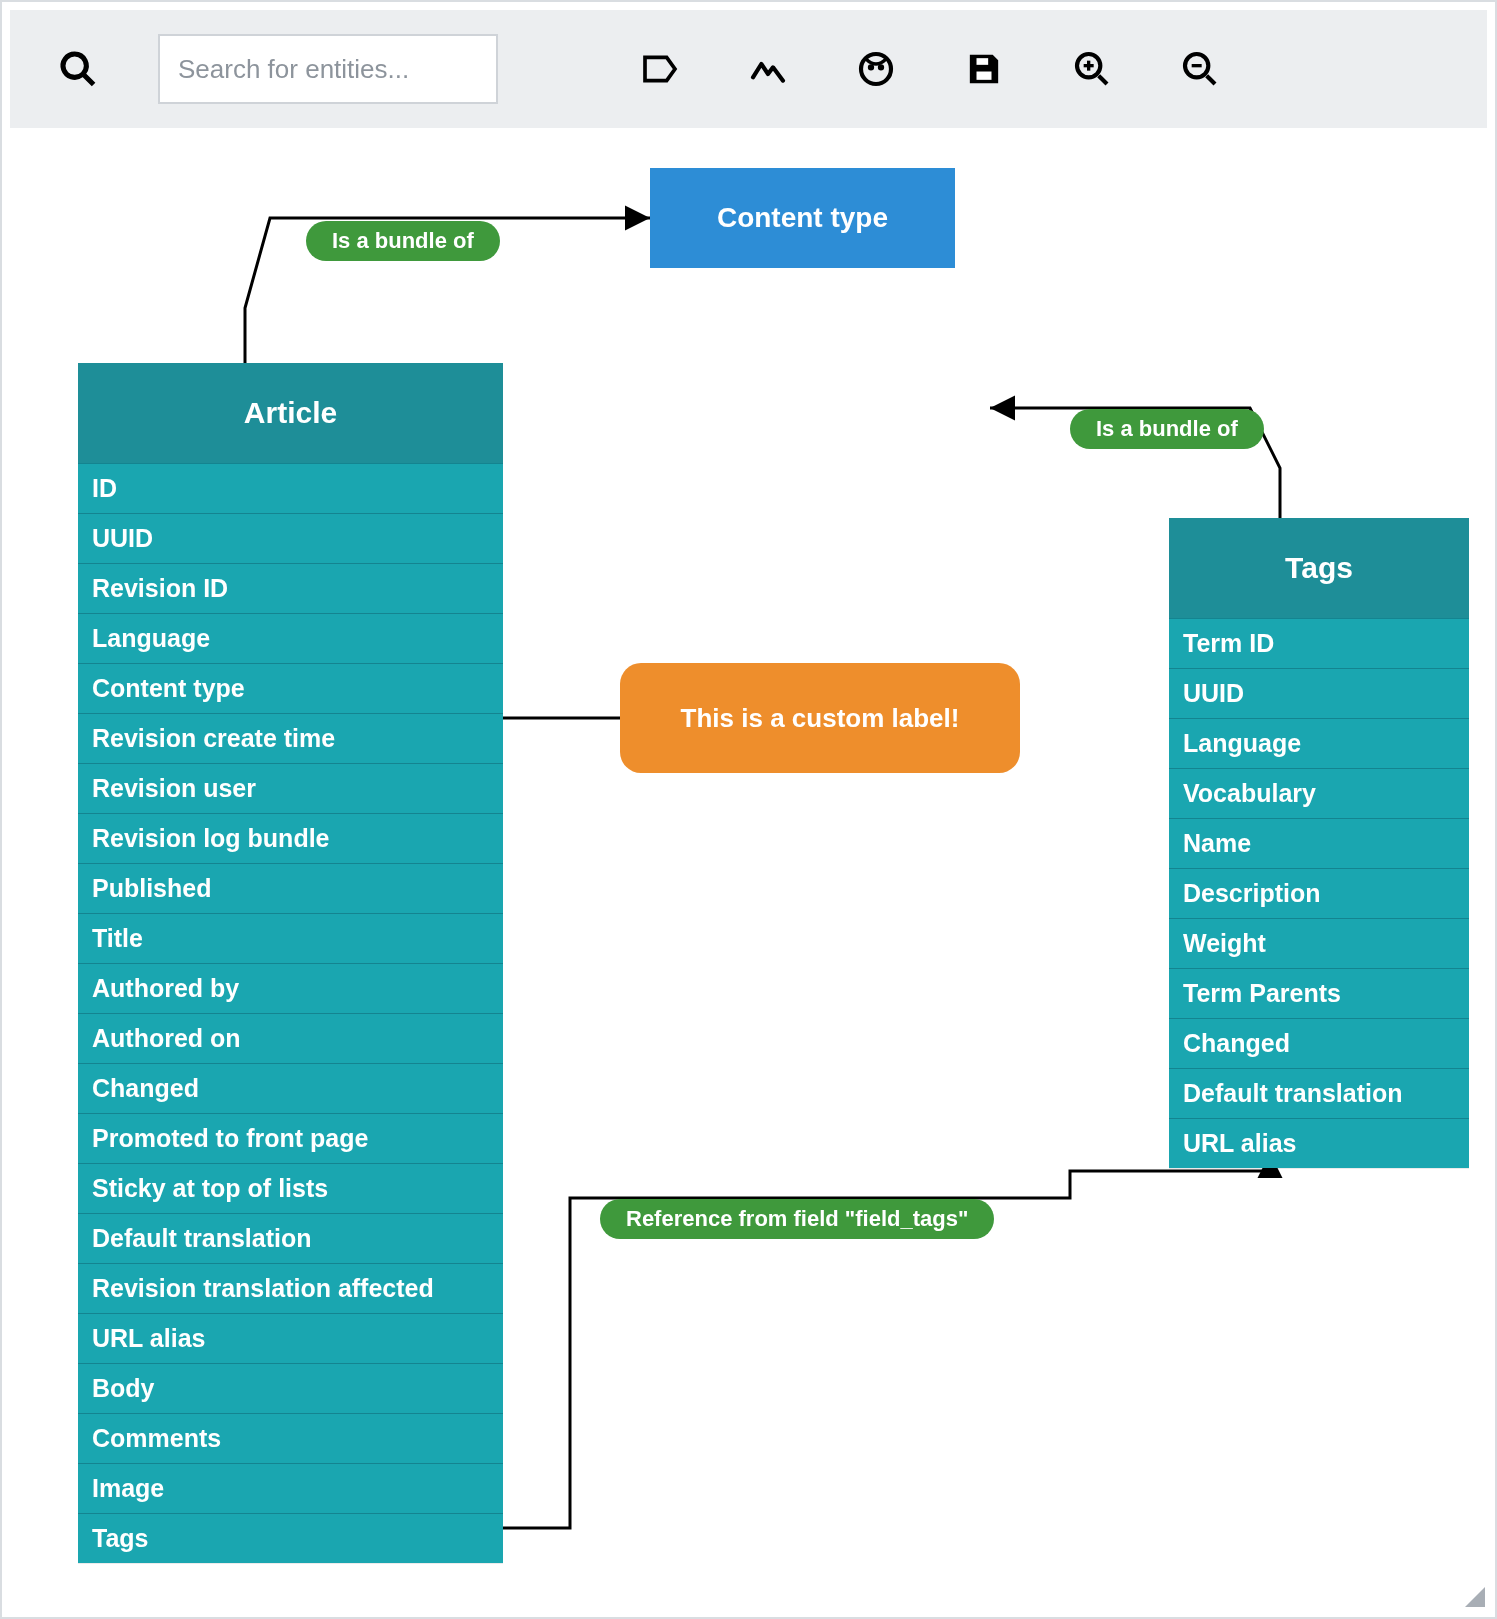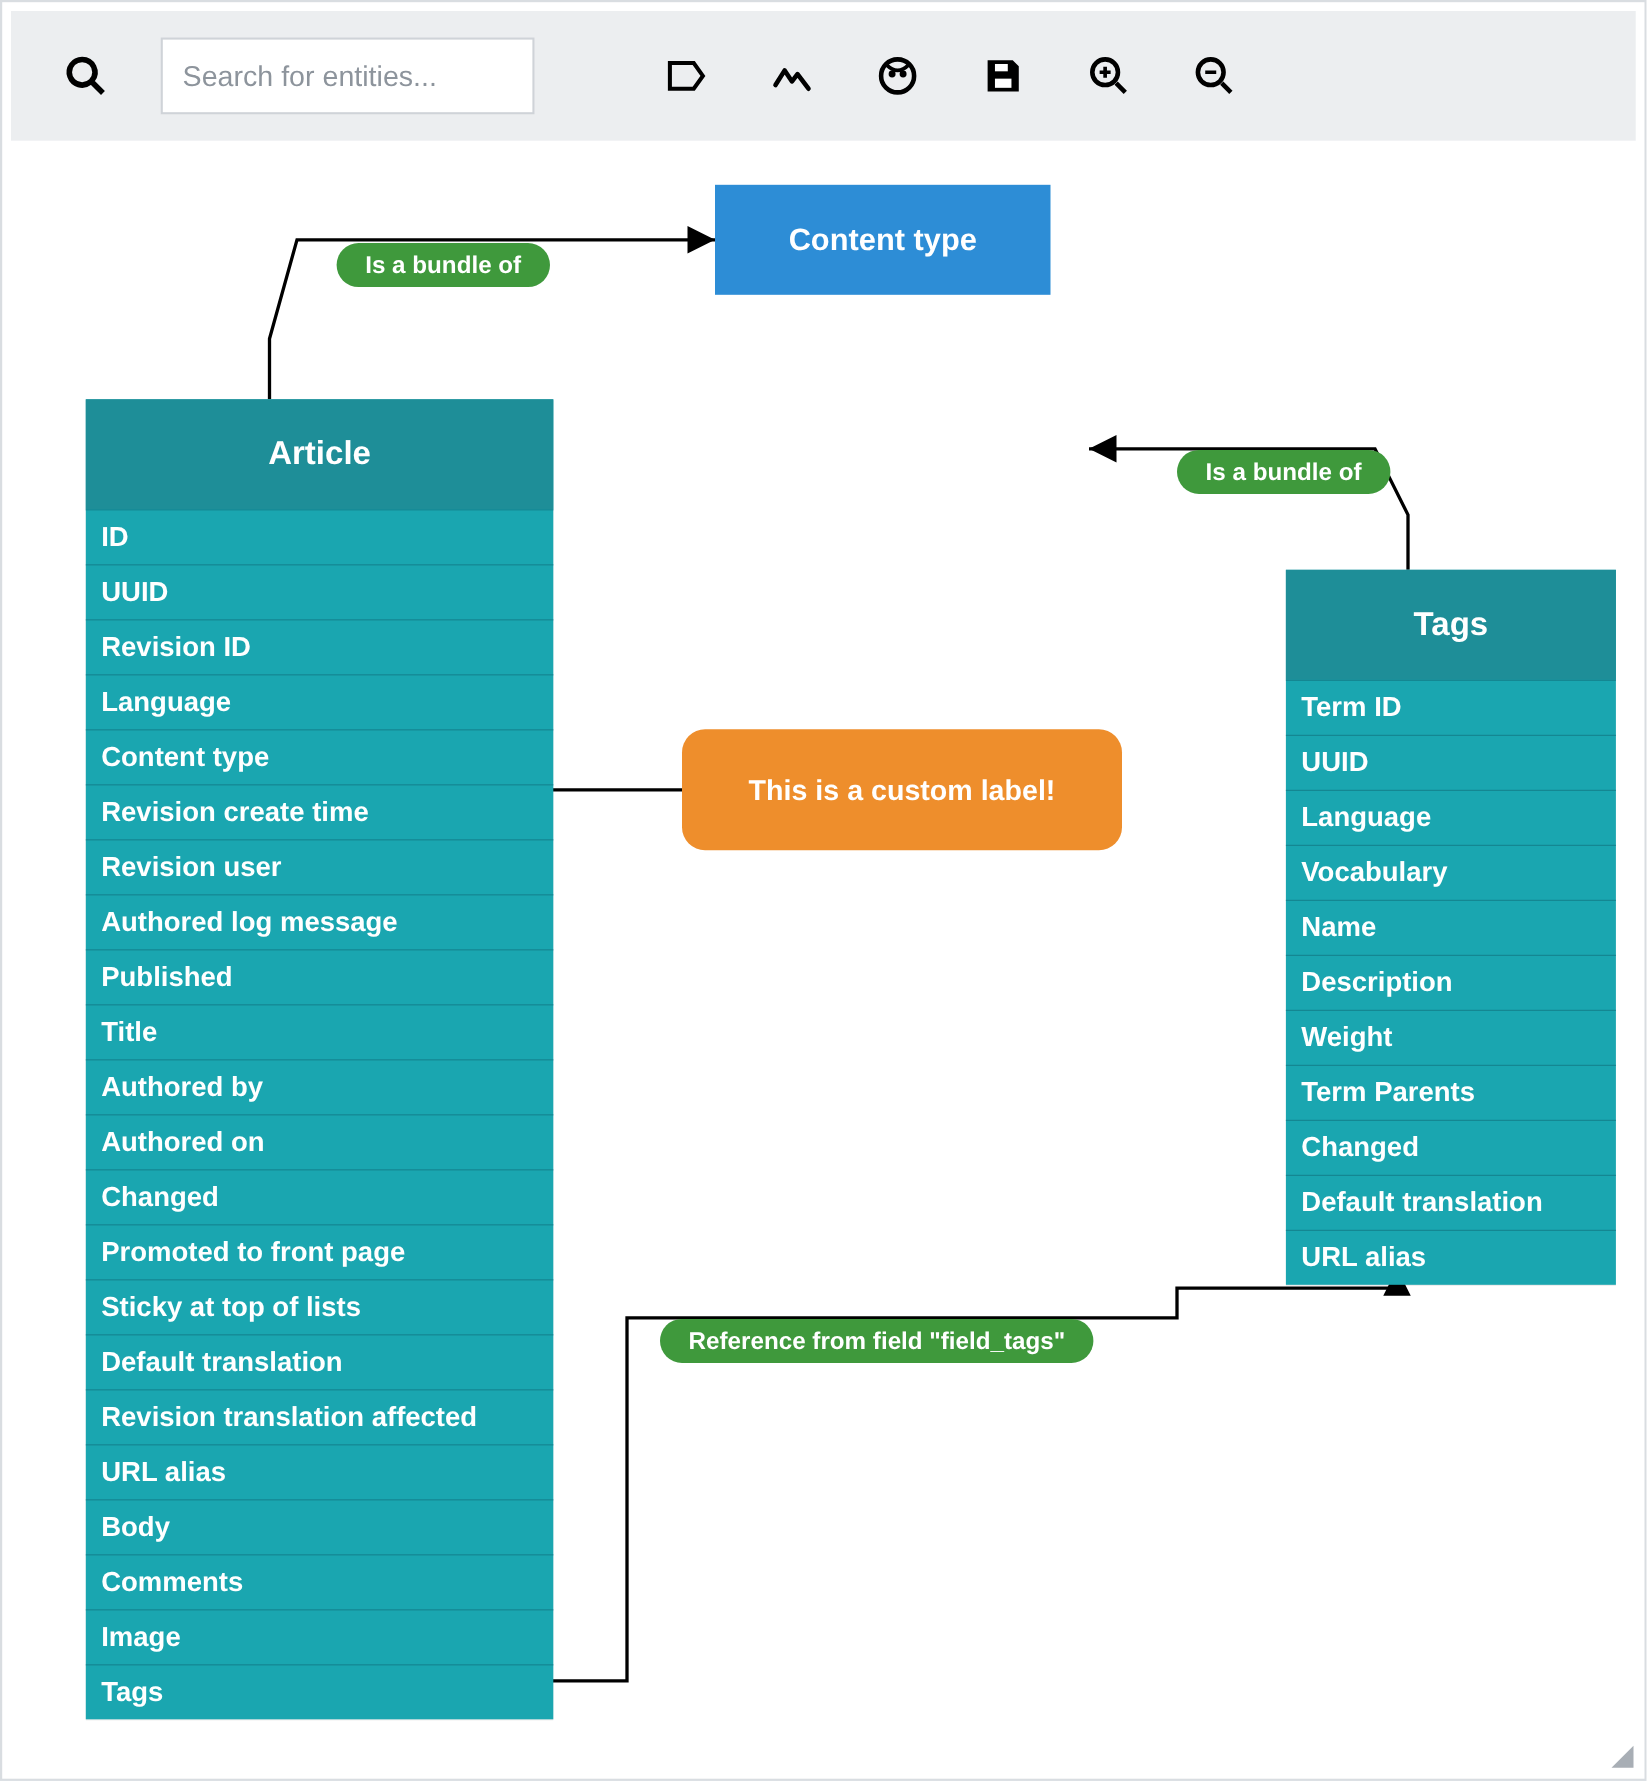--- a/index.html
+++ b/index.html
@@ -31,21 +31,21 @@
     overflow:hidden;
   }
   
   .toolbar{
     position:absolute;
     left:8px; right:8px; top:8px;
     height:118px;
     background:var(--toolbar-bg);
     display:flex;
     align-items:center;
-    gap:40px;
+    gap:52px;
     padding:0 40px;
     box-sizing:border-box;
   }
   .toolbar .icon-btn{
     width:56px;height:56px;
     display:inline-flex;
     align-items:center;justify-content:center;
     cursor:pointer;
     background:transparent;border:0;
   }
@@ -224,21 +224,21 @@
 
     <div id="entity-article" class="entity" style="left:24px;top:235px;width:425px;">
       <div class="head">Article</div>
     <div class="row">ID</div>
         <div class="row">UUID</div>
         <div class="row">Revision ID</div>
         <div class="row">Language</div>
         <div class="row">Content type</div>
         <div class="row">Revision create time</div>
         <div class="row">Revision user</div>
-        <div class="row">Authored log message</div>
+        <div class="row">Revision log bundle</div>
         <div class="row">Published</div>
         <div class="row">Title</div>
         <div class="row">Authored by</div>
         <div class="row">Authored on</div>
         <div class="row">Changed</div>
         <div class="row">Promoted to front page</div>
         <div class="row">Sticky at top of lists</div>
         <div class="row">Default translation</div>
         <div class="row">Revision translation affected</div>
         <div class="row">URL alias</div>

